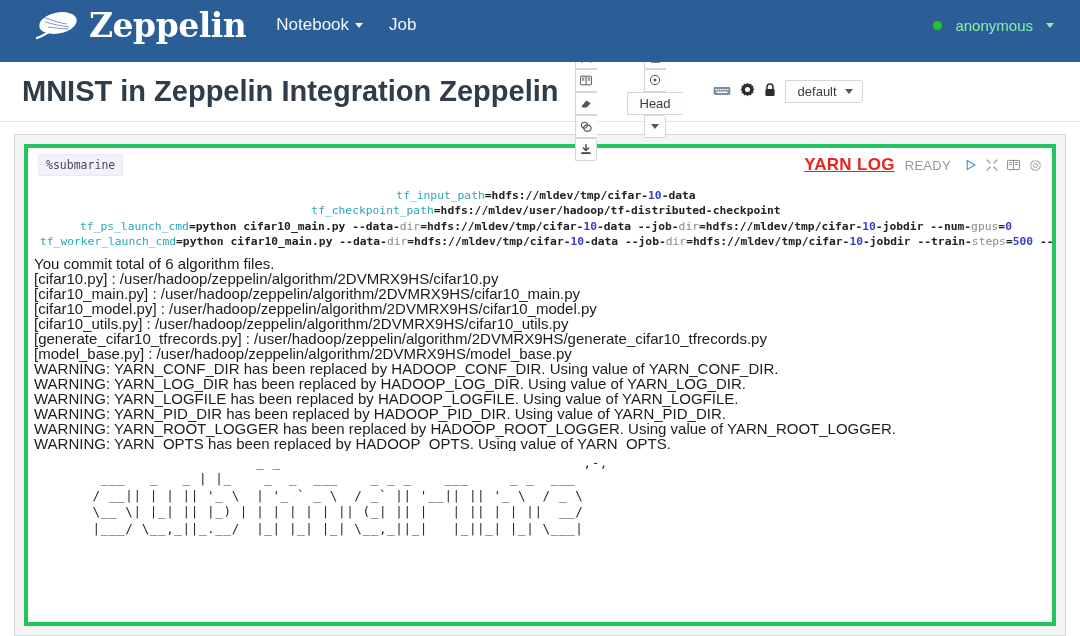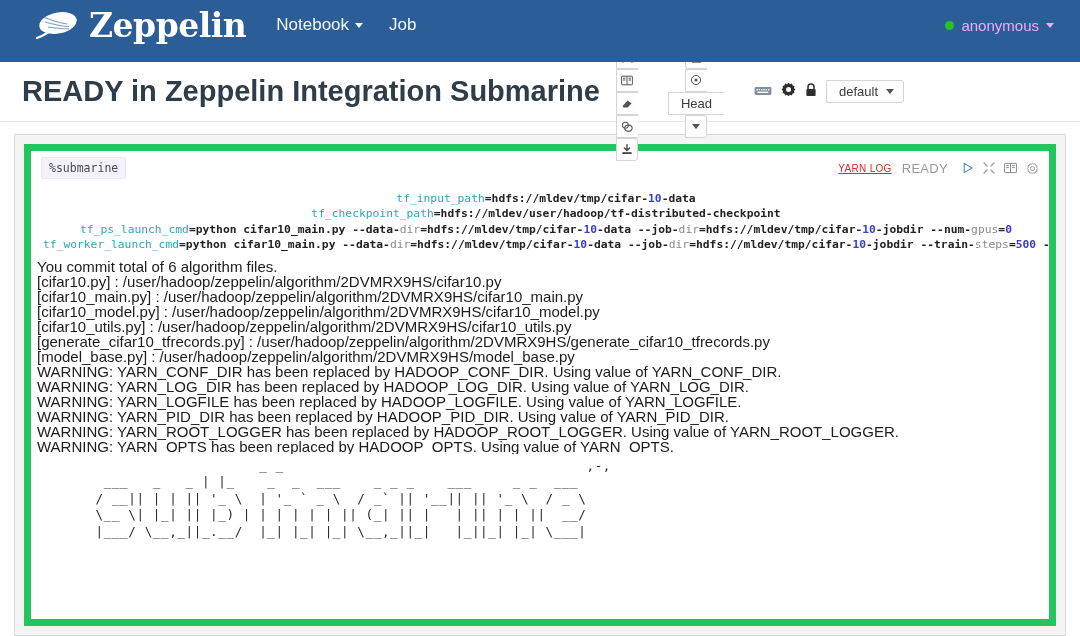--- a/index.html
+++ b/index.html
@@ -36,22 +36,22 @@
   }
   .caret {
     width: 0; height: 0;
     border-left: 4px solid transparent;
     border-right: 4px solid transparent;
     border-top: 5px solid currentColor;
     display: inline-block;
   }
   .nav-right { margin-left: auto; display: flex; align-items: center; }
   .user-menu {
-    color: #f0abfc; font-size: 15px;
-    display: flex; align-items: center; gap: 7px; cursor: pointer;
+    color: #86efac; font-size: 15px;
+    display: flex; align-items: center; gap: 13px; cursor: pointer;
   }
   .status-dot {
     width: 9px; height: 9px; border-radius: 50%;
     background: #25c325; display: inline-block;
   }
 
   
   .titlebar {
     height: 60px;
     display: flex; align-items: center;
@@ -97,41 +97,41 @@
   }
   .outer-panel {
     border: 1px solid #d8d8d8;
     background: #f4f4f4;
     padding: 9px;
     height: 100%;
     overflow: hidden;
   }
   .paragraph {
     background: #ffffff;
-    border: 7px solid #22c55e;
+    border: 4px solid #22c55e;
     height: 100%;
     overflow: hidden;
   }
 
   .para-header {
     display: flex; align-items: center;
     padding: 6px 10px 4px 10px;
   }
   .interp-tag {
     background: #f3f1f9;
     color: #4a4a55;
     font-family: "DejaVu Sans Mono", monospace;
     font-size: 11.5px;
     padding: 3px 7px;
     border: 1px solid #ebe8f3;
     border-radius: 2px;
   }
   .para-status { margin-left: auto; display: flex; align-items: center; gap: 10px; }
   .yarn-log {
-    color: #e8241f; font-weight: normal; font-size: 10px;
+    color: #e8241f; font-weight: bold; font-size: 17px;
     text-decoration: underline; cursor: pointer;
     letter-spacing: 0.3px;
   }
   .ready-label { color: #999999; font-size: 13px; letter-spacing: 0.3px; }
   .para-icons { display: flex; align-items: center; gap: 9px; margin-left: 4px; }
   .para-icons .pi { cursor: pointer; display: flex; align-items: center; }
 
   
   .code-block {
     font-family: "DejaVu Sans Mono", monospace;
@@ -209,21 +209,21 @@
   <div class="nav-right">
     <div class="user-menu">
       <i class="status-dot"></i>
       <span>anonymous</span>
       <i class="caret"></i>
     </div>
   </div>
 </div>
 
 <div class="titlebar">
-  <div class="page-title">READY in Zeppelin Integration Submarine</div>
+  <div class="page-title">MNIST in Zeppelin Integration Zeppelin</div>
 
   <div class="btn-group">
     <div class="tbtn">
       <span>
         <svg width="11" height="11" viewBox="0 0 11 11">
             <path d="M2 1.2 L9.3 5.5 L2 9.8 Z" fill="none" stroke="#555" stroke-width="1.1" stroke-linejoin="round"></path>
           </svg>
       </span>
     </div>
     <div class="tbtn">

